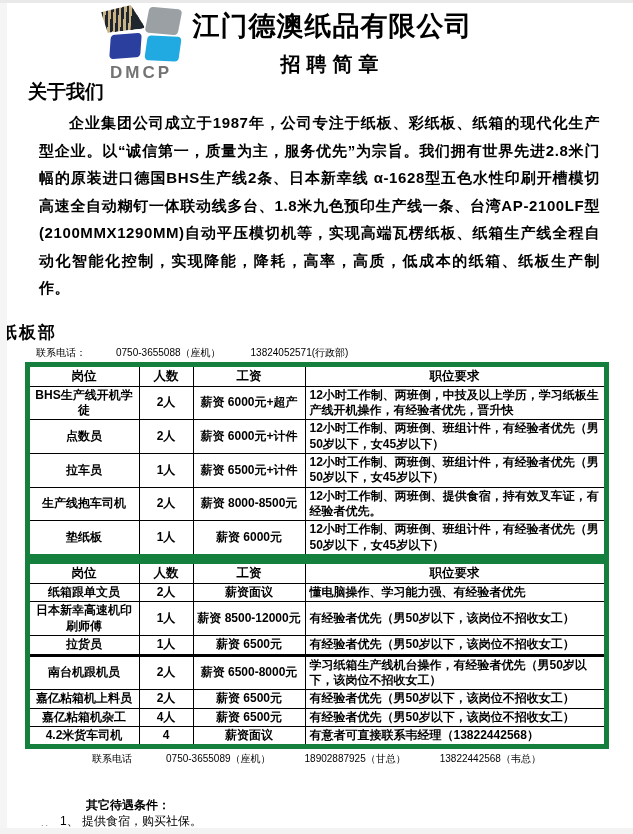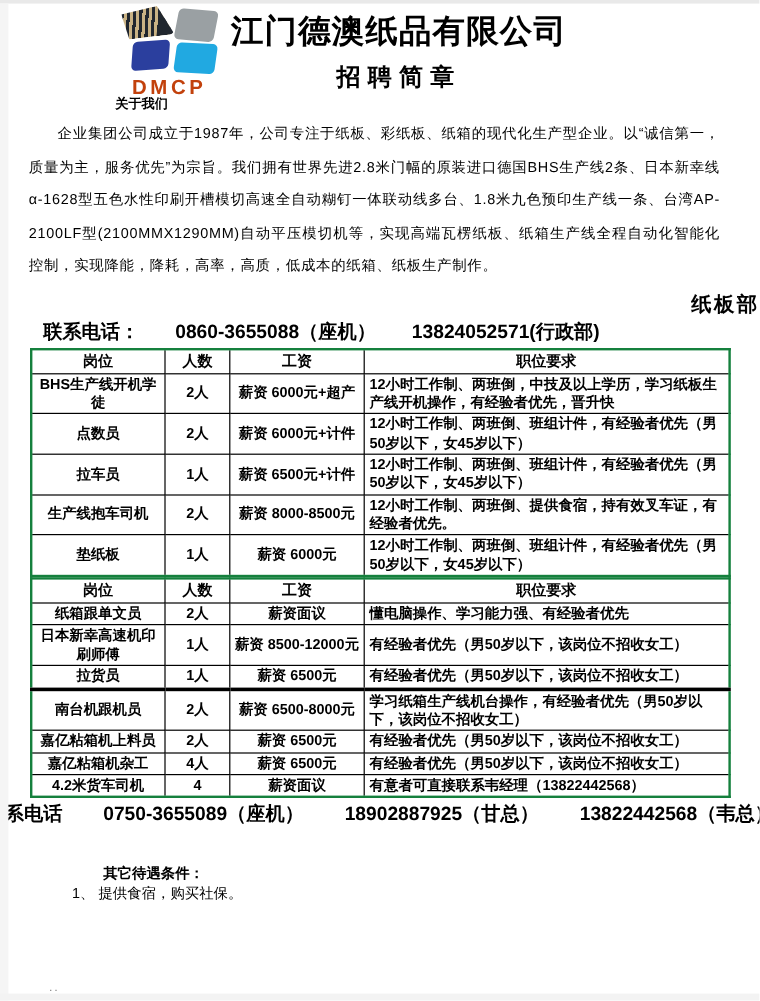--- a/index.html
+++ b/index.html
@@ -13,40 +13,40 @@
   .logo{position:absolute;left:95px;top:3px;width:92px;text-align:center;}
   .lg-grid{position:relative;width:86px;height:56px;margin:0 auto;}
   .lg{position:absolute;border-radius:4px;}
   .sq-stripes{left:4px;top:0;width:42px;height:25px;transform:rotate(-7deg);
       background:repeating-linear-gradient(100deg,#20262e 0 2.6px,#c9b284 2.6px 5.2px);
       clip-path:polygon(0 14%,72% 0,100% 100%,10% 100%);}
   .sq-stripes::after{content:"";position:absolute;right:0;top:0;width:12px;height:100%;background:#20262e;transform:skewX(-14deg);}
   .sq-gray{left:49px;top:2px;width:33px;height:26px;background:#9aa0a3;transform:rotate(5deg) skewX(-6deg);}
   .sq-navy{left:12px;top:28px;width:31px;height:24px;background:#2b3f9e;transform:rotate(-4deg) skewX(-8deg);}
   .sq-cyan{left:48px;top:30px;width:34px;height:25px;background:#21a9e1;transform:rotate(3deg) skewX(-5deg);}
-  .logo-text{color:#c2410c;font-size:17px;font-weight:bold;letter-spacing:3px;margin-top:1px;}
+  .logo-text{color:#737373;font-size:17px;font-weight:bold;letter-spacing:3px;margin-top:1px;}
   .titles{text-align:center;padding-left:32px;}
   .company{font-size:27px;font-weight:800;letter-spacing:1px;padding-top:5px;}
   .doc-title{font-size:20px;font-weight:bold;letter-spacing:6px;margin-top:7px;}
 
   
-  .about-h{margin:10px 0 0 96px;font-size:11px;font-weight:bold;}
-  .about-p{margin:4px 33px 0 24px;font-size:12px;font-weight:normal;line-height:27.5px;
+  .about-h{margin:10px 0 0 28px;font-size:19px;font-weight:bold;}
+  .about-p{margin:4px 33px 0 39px;font-size:15px;font-weight:bold;line-height:27.5px;
       text-align:justify;text-indent:2em;letter-spacing:.6px;}
 
   
-  .dept{font-size:17px;font-weight:800;text-align:right;letter-spacing:2px;margin:6px 0 2px 0;padding-left:23px;}
-
-  
-  .contact{display:flex;gap:30px;font-size:16px;font-weight:bold;margin:1px 0 2px 36px;white-space:nowrap;}
+  .dept{font-size:17px;font-weight:800;text-align:left;letter-spacing:2px;margin:19px 0 2px 0;}
+
+  
+  .contact{display:flex;gap:30px;font-size:10px;font-weight:normal;margin:1px 0 2px 36px;white-space:nowrap;}
   .contact.centered{justify-content:center;margin-left:0;gap:34px;}
 
   
   table{border-collapse:collapse;width:584px;margin:0 auto;table-layout:fixed;
-        border:2px solid #15803d;font-size:12px;font-weight:bold;}
+        border:5px solid #15803d;font-size:12px;font-weight:bold;}
   col.c-pos{width:112px;}col.c-cnt{width:54px;}col.c-sal{width:112px;}
   th{border:1px solid #000;padding:1px 2px;height:17px;font-size:12.5px;}
   td{border:1px solid #000;padding:1px 4px;line-height:1.28;}
   td.ctr{text-align:center;padding:1px 2px;}
   tr.split-top td{border-top:3px solid #000;}
 
   
   .contact-bottom{margin-top:3px;}
   .benefits{margin:10px 0 0 60px;font-size:12px;line-height:1.32;}
   .benefits .bold-h{font-weight:bold;margin-left:26px;margin-top:32px;}
@@ -74,21 +74,21 @@
     </div>
   </div>
 
   <div class="about-h">关于我们</div>
   <p class="about-p">企业集团公司成立于1987年，公司专注于纸板、彩纸板、纸箱的现代化生产型企业。以“诚信第一，质量为主，服务优先”为宗旨。我们拥有世界先进2.8米门幅的原装进口德国BHS生产线2条、日本新幸线 α-1628型五色水性印刷开槽模切高速全自动糊钉一体联动线多台、1.8米九色预印生产线一条、台湾AP-2100LF型(2100MMX1290MM)自动平压模切机等，实现高端瓦楞纸板、纸箱生产线全程自动化智能化控制，实现降能，降耗，高率，高质，低成本的纸箱、纸板生产制作。</p>
 
   <div class="dept">纸板部</div>
 
   <div class="contact">
     <span>联系电话：</span>
-    <span>0860-3655088（座机）</span>
+    <span>0750-3655088（座机）</span>
     <span>13824052571(行政部)</span>
   </div>
 
   <table>
     <colgroup>
         <col class="c-pos">
         <col class="c-cnt">
         <col class="c-sal">
         <col>
       </colgroup>

